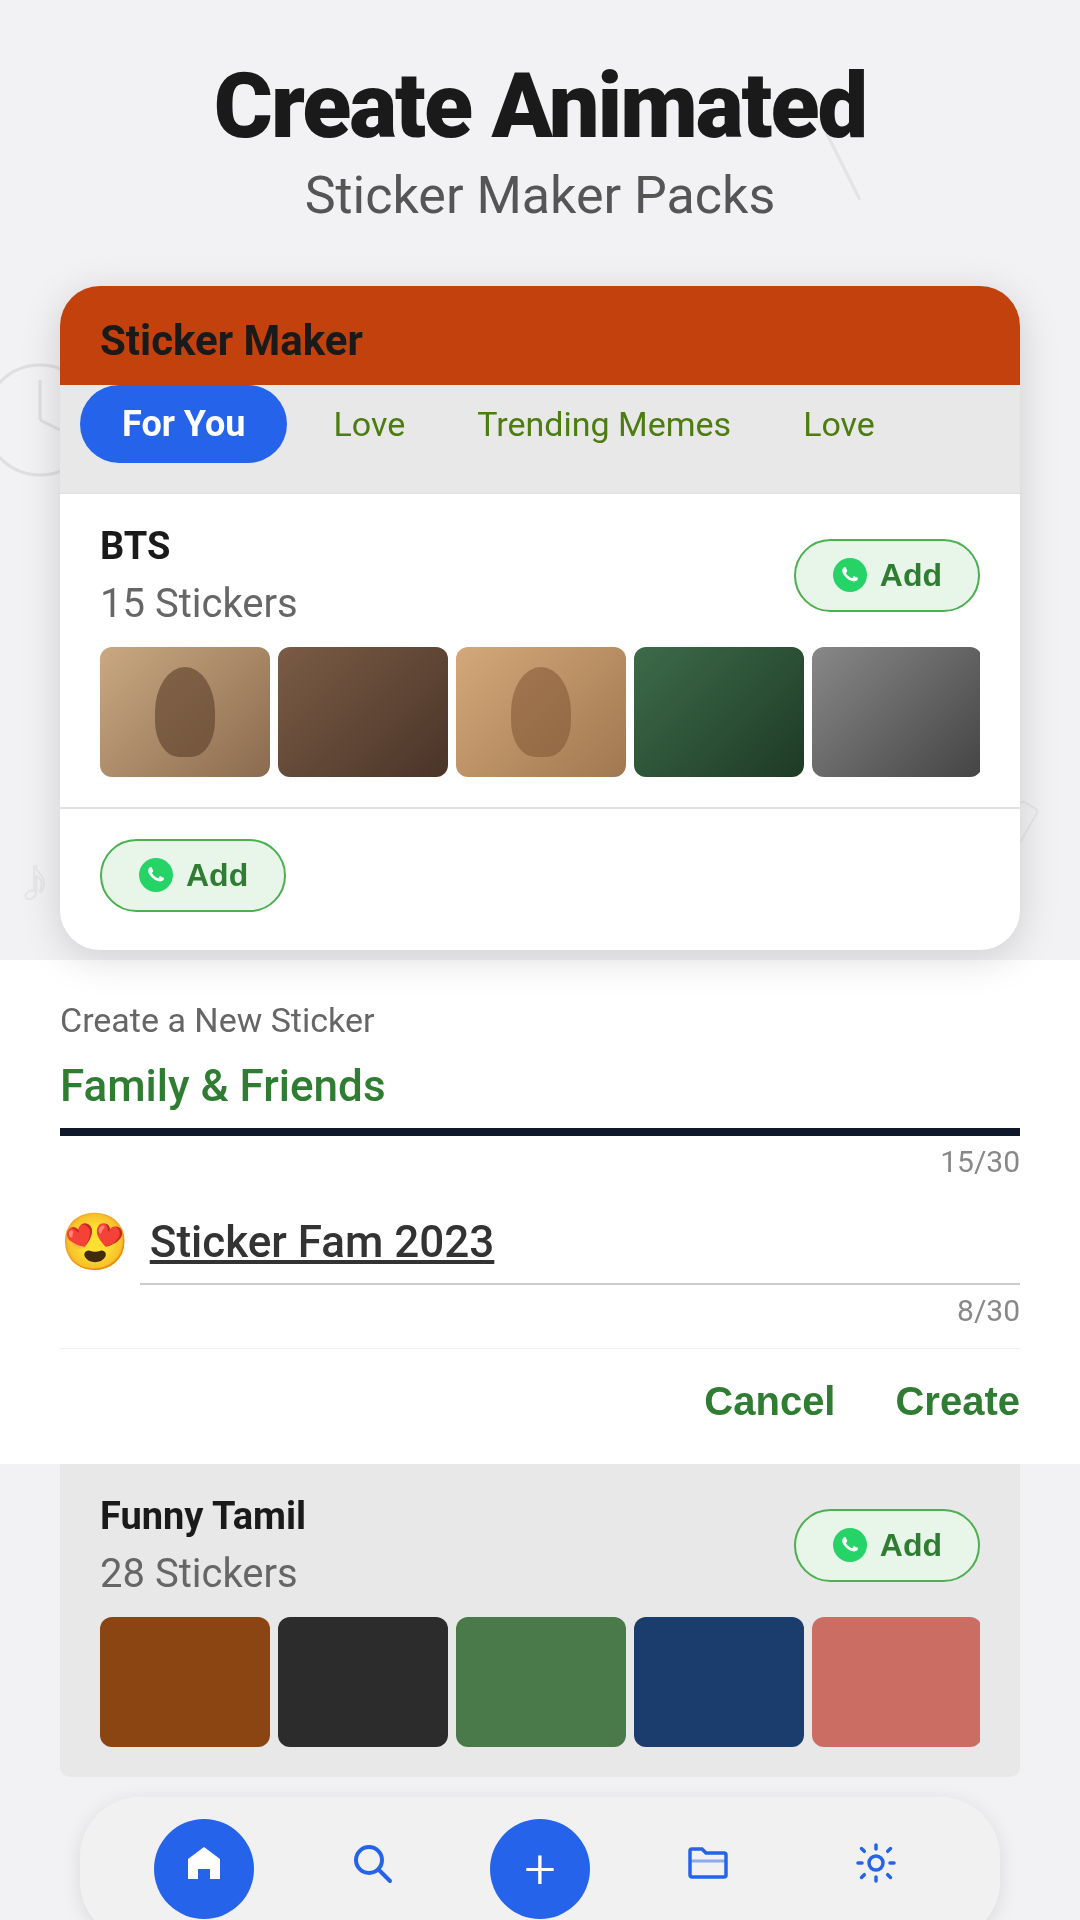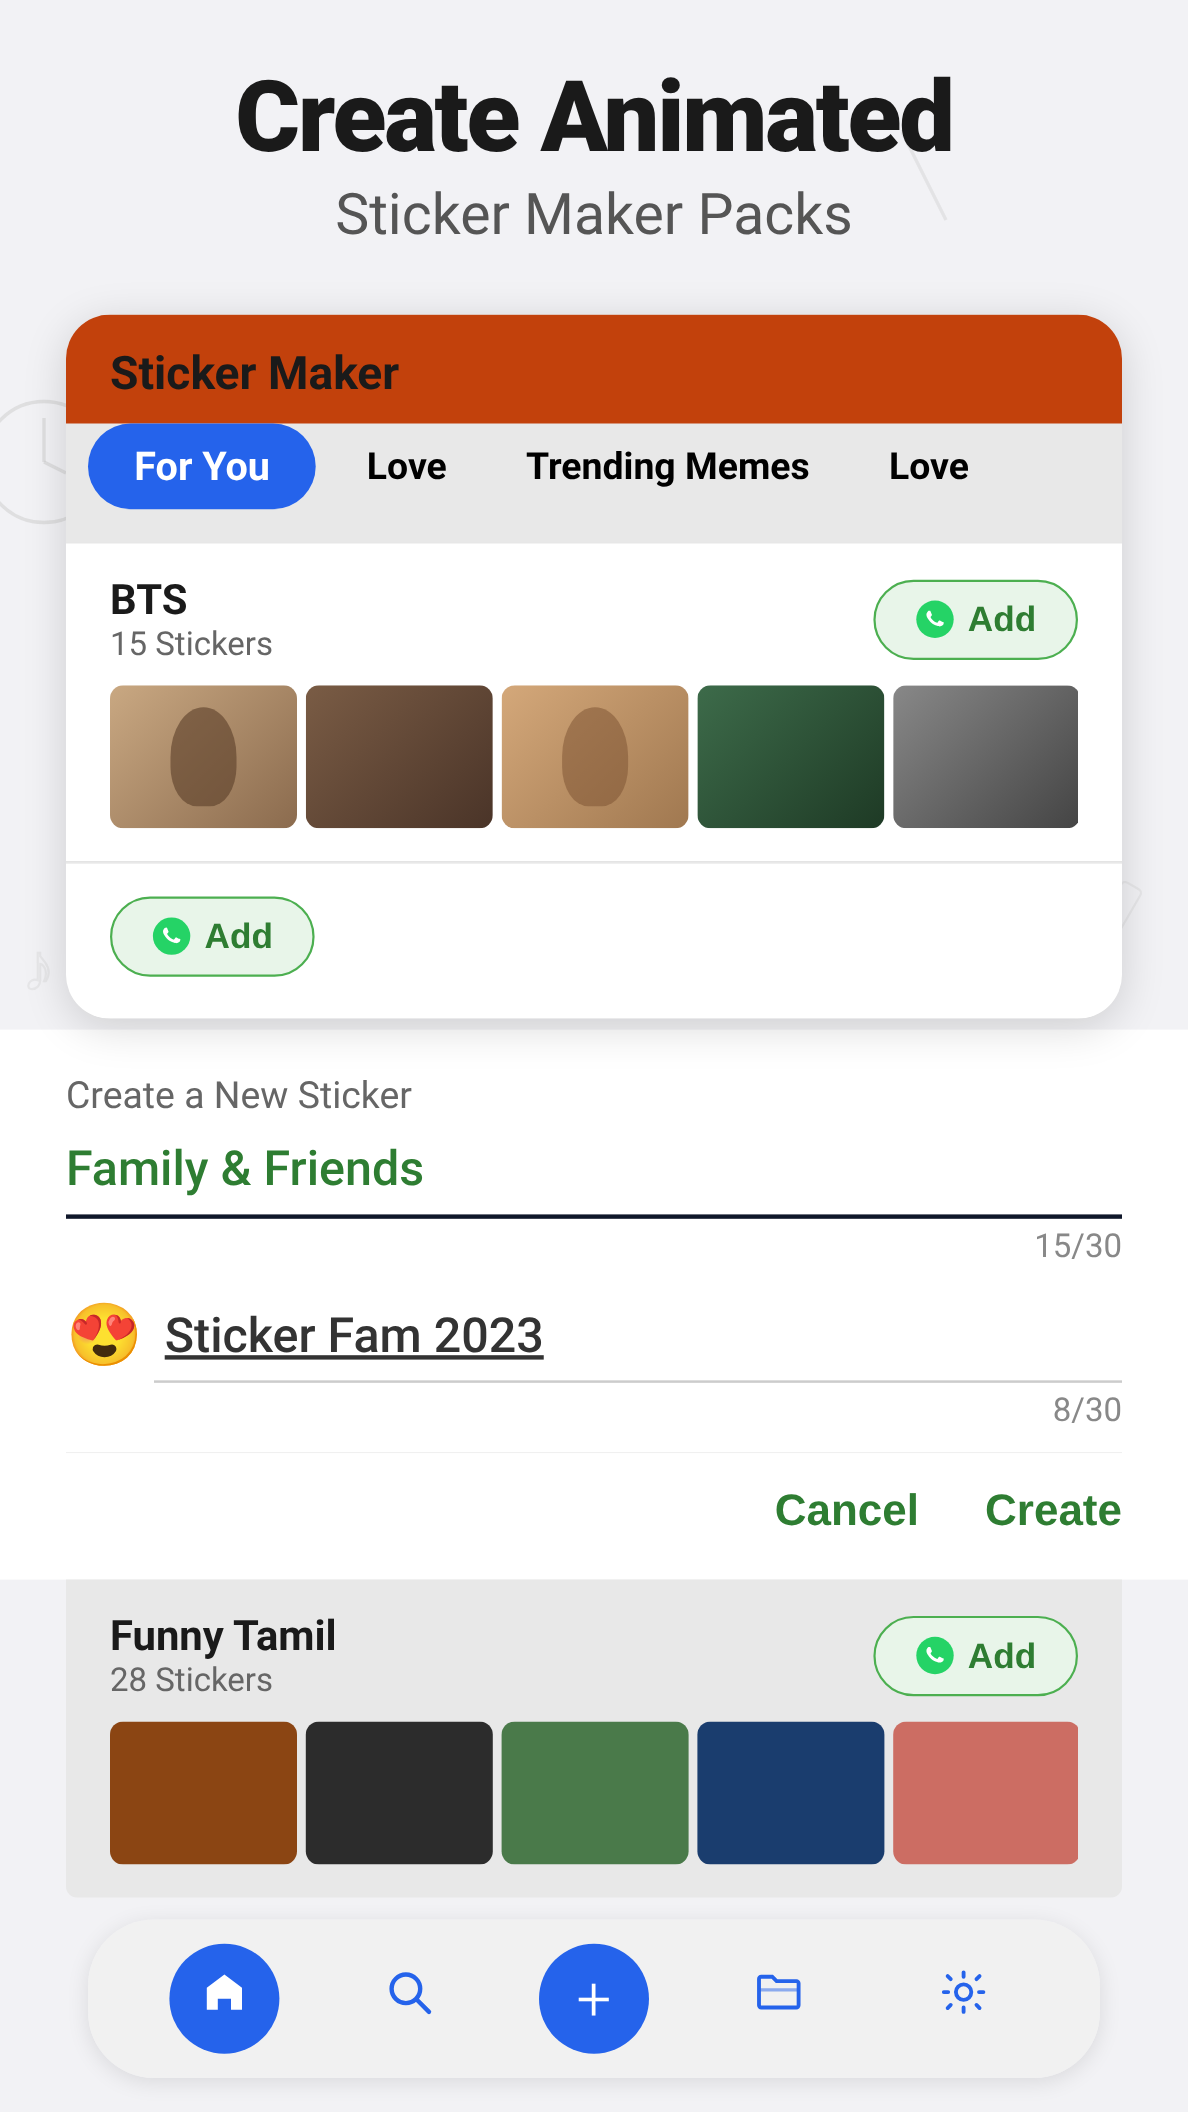--- a/index.html
+++ b/index.html
@@ -92,24 +92,24 @@
       padding: 18px 42px;
       font-size: 36px;
       font-weight: 700;
       white-space: nowrap;
       margin-right: 10px;
       z-index: 2;
     }
 
     .tab-text {
       font-size: 34px;
-      color: #000000;
+      color: #4d7c0f;
       padding: 18px 36px;
       white-space: nowrap;
-      font-weight: 700;
+      font-weight: 400;
     }
 
     
     .sticker-pack {
       background: white;
       margin: 0;
       padding: 30px 40px;
       border-top: 1px solid #e0e0e0;
     }
 
@@ -122,23 +122,23 @@
 
     .sticker-pack-info {}
 
     .sticker-pack-name {
       font-size: 38px;
       font-weight: 700;
       color: #1a1a1a;
     }
 
     .sticker-pack-count {
-      font-size: 30px;
+      font-size: 40px;
       color: #666;
-      margin-top: 0;
+      margin-top: 12px;
     }
 
     .add-button {
       display: flex;
       align-items: center;
       gap: 12px;
       background: #e8f5e9;
       border: 2px solid #4caf50;
       border-radius: 40px;
       padding: 16px 36px;
@@ -184,21 +184,21 @@
       padding: 40px 60px 0;
     }
 
     .create-label {
       font-size: 34px;
       color: #666;
       margin-bottom: 20px;
     }
 
     .pack-name-input-area {
-      border-bottom: 4px solid #0f172a;
+      border-bottom: 8px solid #0f172a;
       padding-bottom: 16px;
       margin-bottom: 8px;
     }
 
     .pack-name-text {
       font-size: 44px;
       color: #2e7d32;
       font-weight: 500;
     }
 

